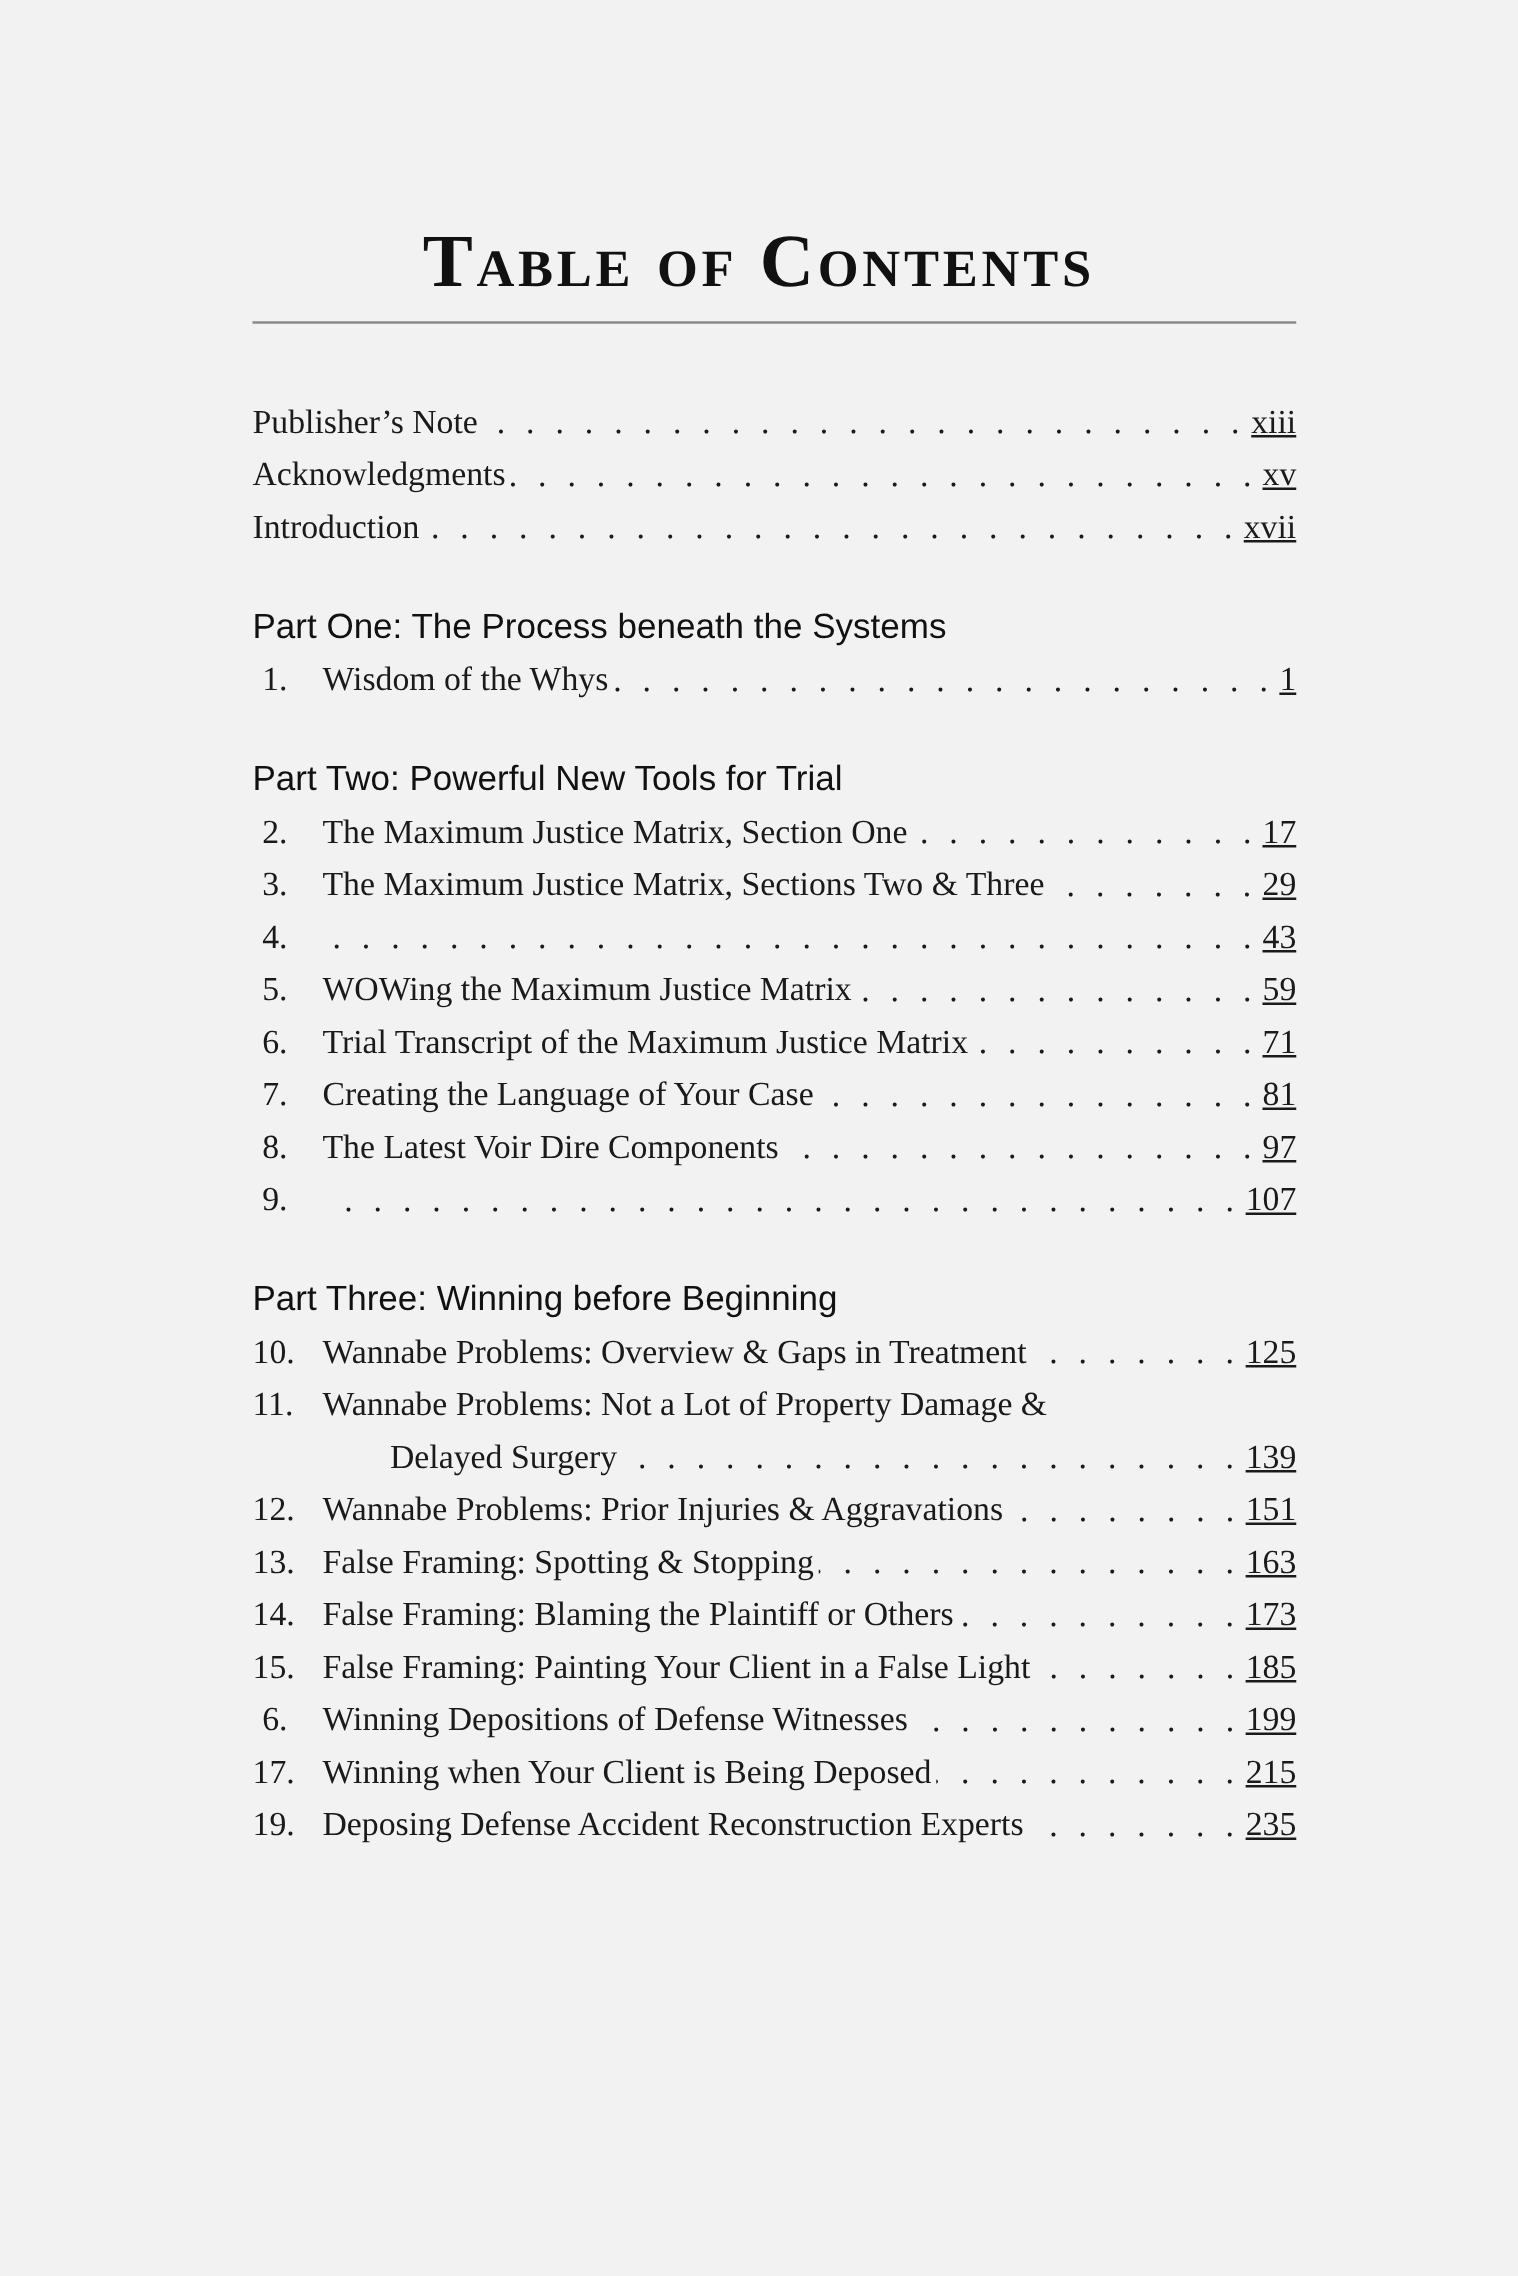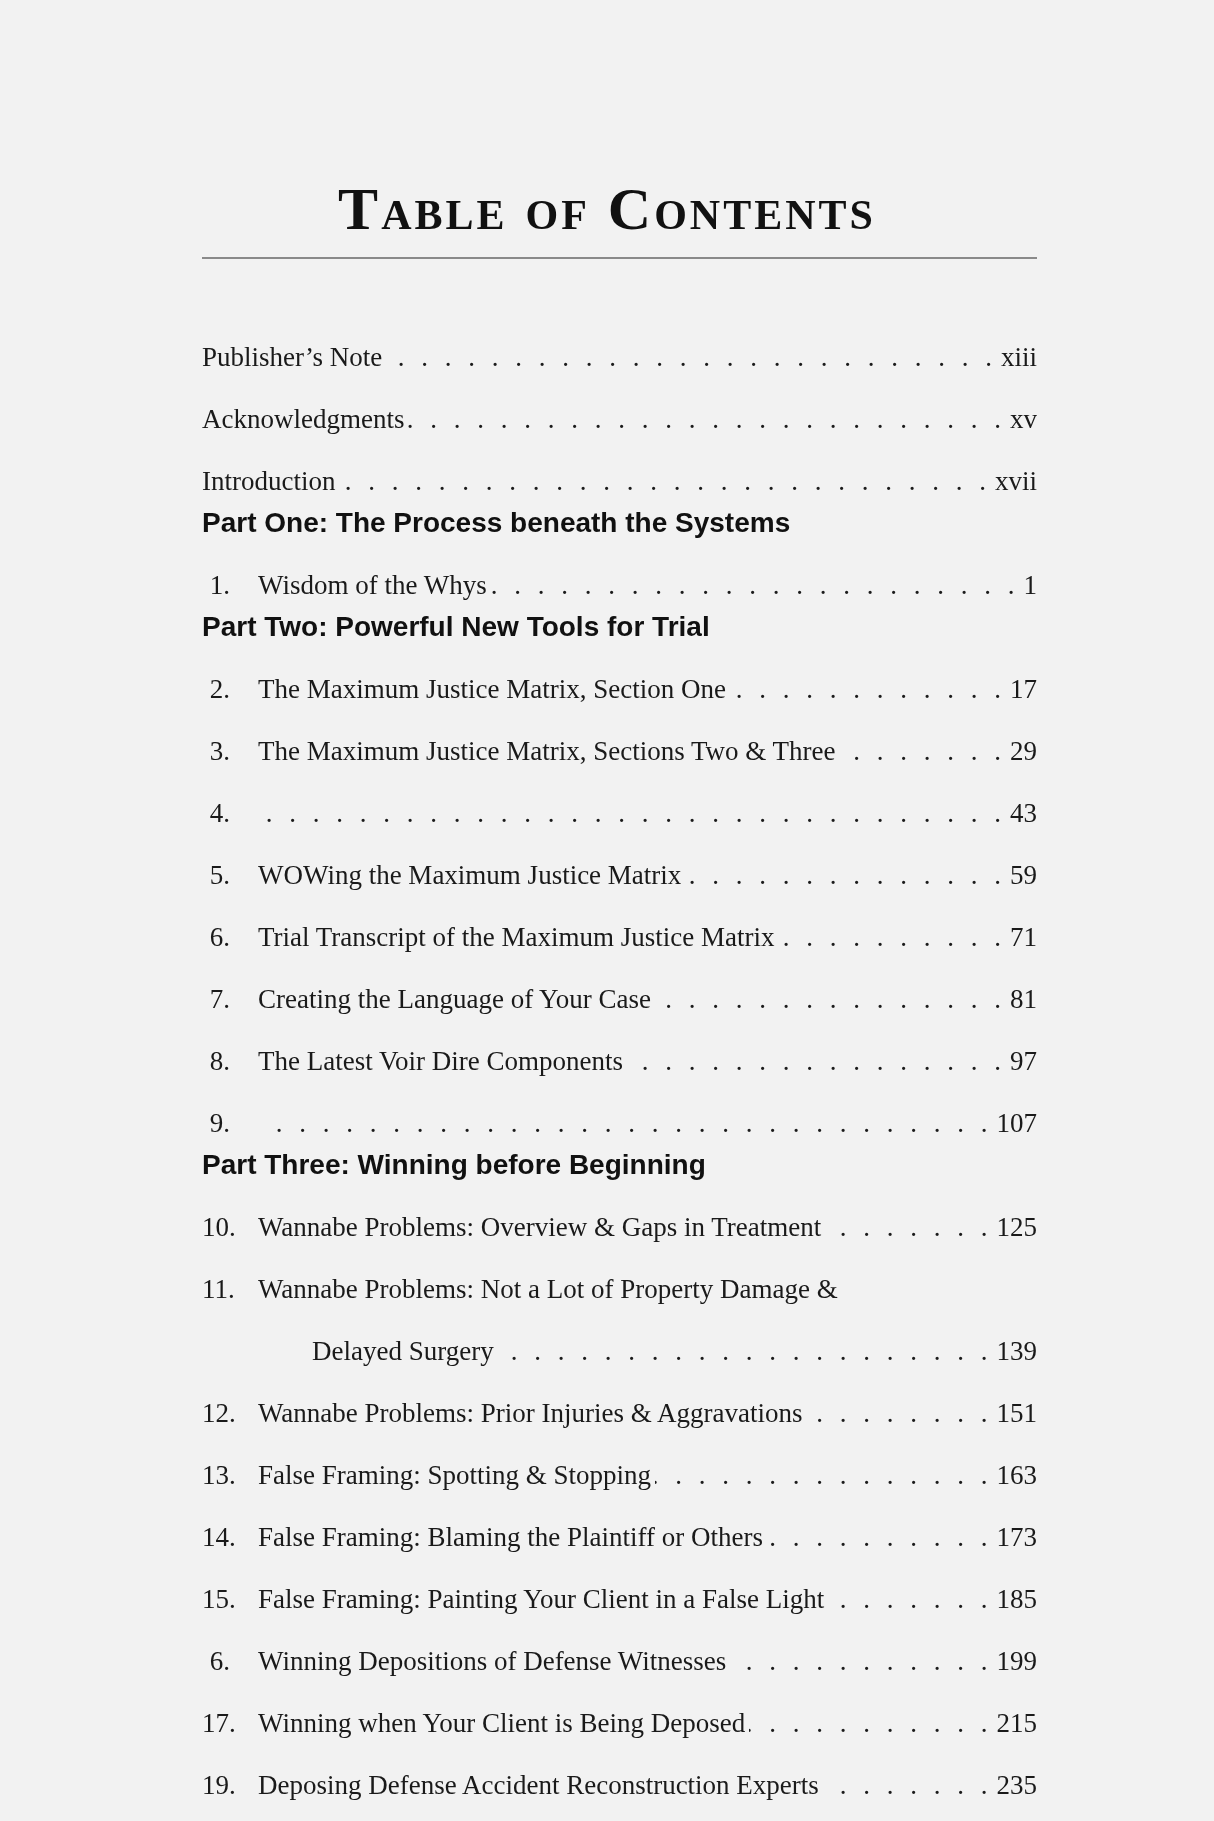--- a/index.html
+++ b/index.html
@@ -43,21 +43,20 @@
       width: 835px;
     }
     .entry {
       display: flex;
       align-items: baseline;
       font-family: "Liberation Serif", "DejaVu Serif", serif;
       font-size: 27px;
       line-height: 42px;
       height: 42px;
       color: #1a1a1a;
-      margin-top: 20px;
     }
     .entry .num {
       width: 56px;
       text-align: right;
       padding-right: 28px;
       flex: 0 0 auto;
     }
     .entry .title {
       flex: 0 0 auto;
       white-space: nowrap;
@@ -66,30 +65,31 @@
       flex: 1 1 auto;
       overflow: hidden;
       white-space: nowrap;
       margin: 0 4px;
       letter-spacing: 5px;
       direction: rtl;
     }
     .entry .page {
       flex: 0 0 auto;
       text-align: left;
+      text-decoration: underline;
     }
     .entry.cont .title { padding-left: 110px; }
     .entry.wrapfirst .leader { visibility: hidden; }
     .part-heading {
       font-family: "Liberation Sans", "DejaVu Sans", sans-serif;
       font-size: 28px;
       line-height: 42px;
       height: 42px;
       color: #111;
-      font-weight: bold;
+      margin-top: 38px;
     }
     .chapters .entry .num {
       width: 28px;
       padding-left: 0;
     }
   </style>
 </head>
 <body>
 
 <div class="page-title">Table of Contents</div>

